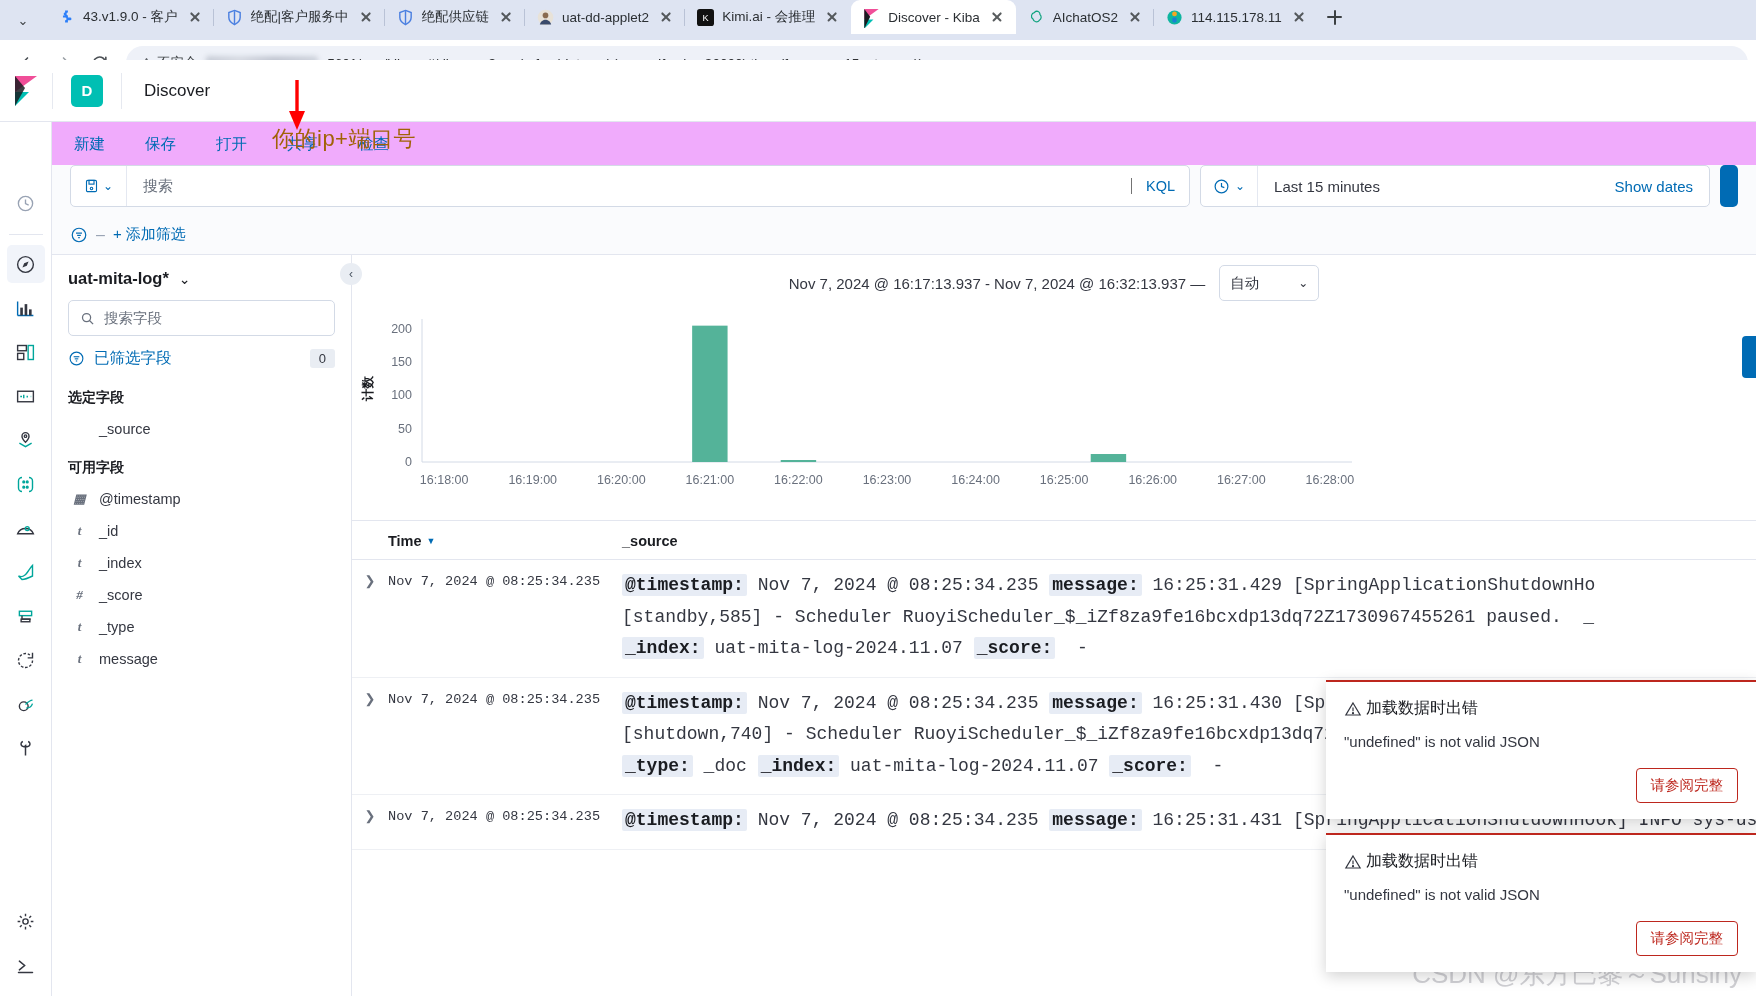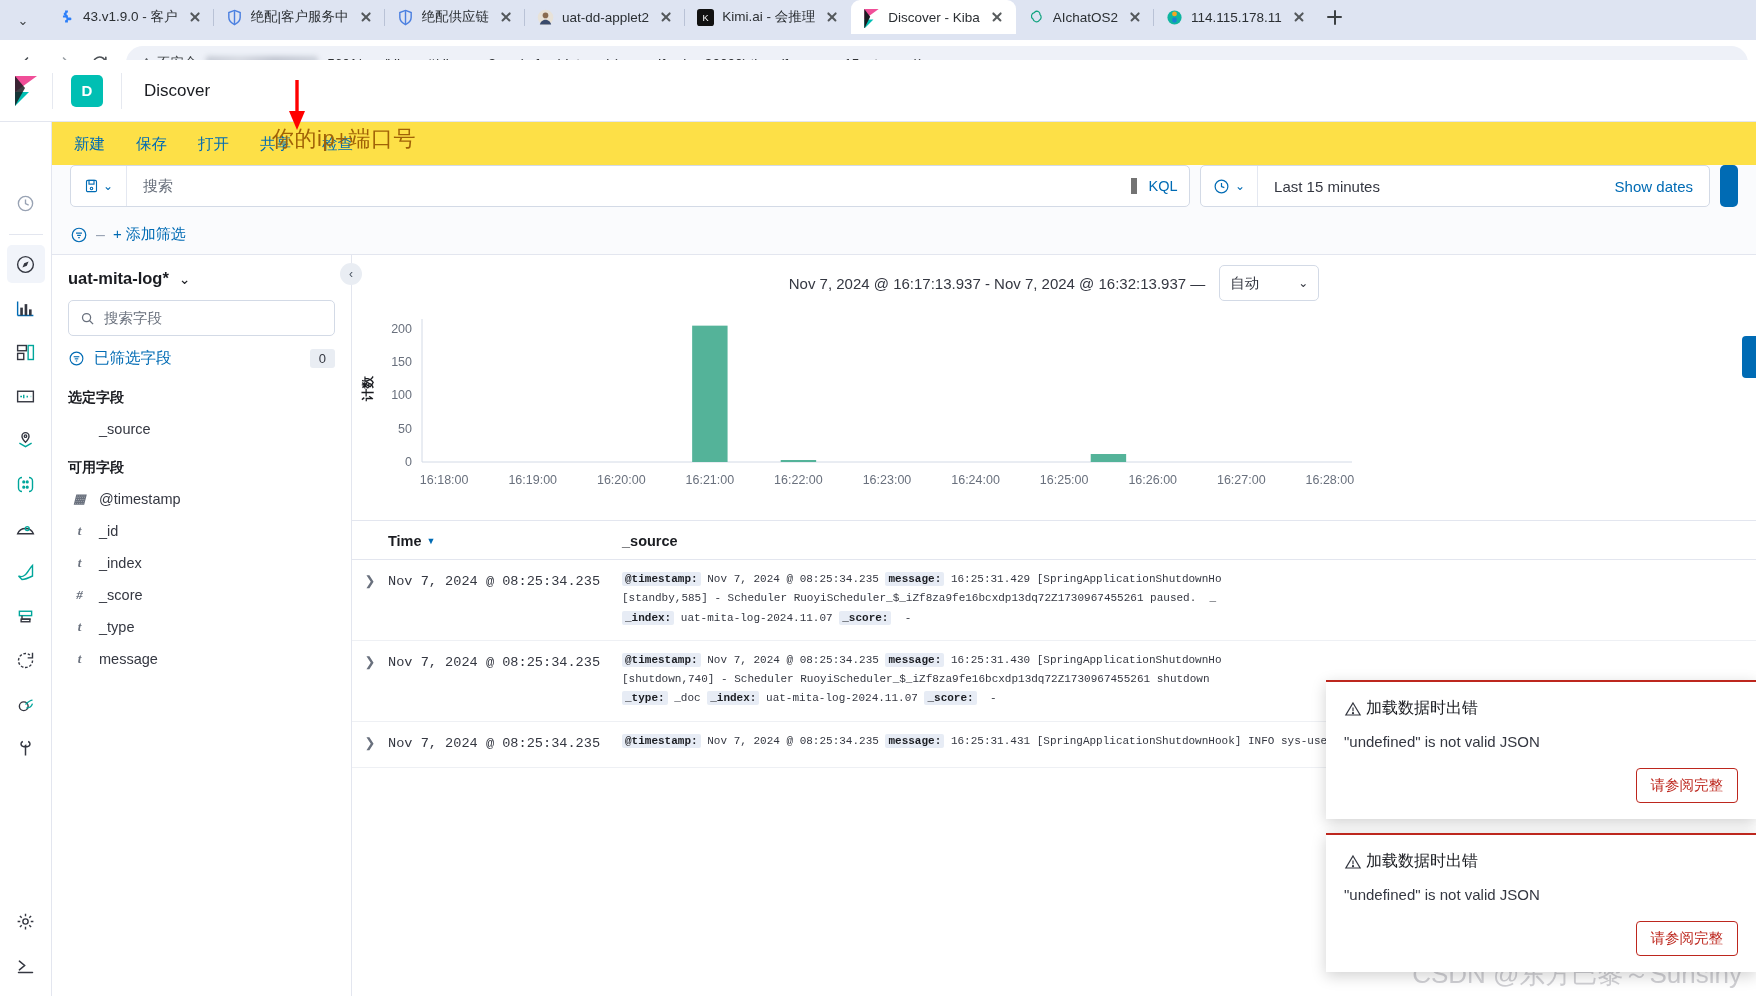--- a/index.html
+++ b/index.html
@@ -133,38 +133,38 @@
   .kb-hsep { width:1px; height:36px; background:#e6e9f0; }
   .kb-appbadge {
     width: 32px; height: 32px; border-radius: 5px; background:#00bfb3; color:#fff;
     display:flex; align-items:center; justify-content:center;
     font-size:15px; font-weight:600; margin: 0 18px;
   }
   .kb-appname { font-size: 17px; color:#1a1c21; }
 
   
   .kb-actions {
-    display:flex; gap: 31px; padding: 12px 22px 10px 22px;
-    font-size: 15.5px; color:#006bb4; background:#fde047;
+    display:flex; gap: 40px; padding: 12px 22px 10px 22px;
+    font-size: 15.5px; color:#006bb4; background:#f0abfc;
   }
   .kb-actions span { cursor:pointer; }
 
   
   .qbar { display:flex; gap: 10px; padding: 0 18px 0 18px; background:#fafbfd;
           padding-bottom: 10px; align-items:stretch; }
   .q-input-wrap {
     flex:1; min-width:0; height: 42px; background:#fff; border:1px solid #d3dae6;
     border-radius: 5px; display:flex; align-items:center; overflow:hidden;
   }
   .q-save-btn { width: 56px; height:100%; display:flex; align-items:center;
                 justify-content:center; gap:4px; border-right:1px solid #e4e8f1;
                 color:#006bb4; flex:none;}
   .q-placeholder { padding-left: 16px; color:#6a717d; font-size:15px; flex:1; }
   .q-kql { width: 58px; display:flex; align-items:center; justify-content:center;
-           color:#006bb4; font-size:14.5px; border-left:6px solid #737373; flex:none; }
+           color:#006bb4; font-size:14.5px; border-left:1px solid #737373; flex:none; }
   .q-time {
     height: 42px; background:#fff; border:1px solid #d3dae6; border-radius:5px;
     display:flex; align-items:center; flex:none; min-width: 510px;
   }
   .q-time-icbtn { display:flex; align-items:center; gap:5px; padding: 0 12px;
                   color:#006bb4; border-right:1px solid #e4e8f1; height:100%; }
   .q-time-val { padding: 0 16px; font-size:15px; color:#343741; flex:1; }
   .q-showdates { padding: 0 16px; color:#006bb4; font-size:15px; }
   .q-update { width: 18px; height:42px; background:#006bb4; border-radius:5px; flex:none;}
 
@@ -227,21 +227,21 @@
   .doctable { flex:1; min-height:0; border-top:1px solid #e3e6ef; overflow:hidden; }
   .dt-head { display:flex; padding: 12px 0 10px 0; border-bottom:1px solid #e3e6ef; }
   .dt-th { font-size:14.5px; font-weight:700; color:#1a1c21; }
   .dt-th.time { width: 262px; padding-left: 36px; flex:none; display:flex; gap:5px; align-items:center;}
   .dt-th.src { padding-left: 8px; }
   .dt-row { display:flex; border-bottom:1px solid #eef0f4; padding: 10px 0 12px; }
   .dt-exp { width:36px; flex:none; color:#69707d; font-size:13px; padding-top:3px; text-align:center;}
   .dt-time { width: 226px; flex:none; font-family:"Liberation Mono", monospace;
              font-size:13.6px; color:#343741; line-height:1.75; }
   .dt-src { flex:1; min-width:0; font-family:"Liberation Mono", monospace;
-            font-size:11px; color:#343741; line-height:1.75;
+            font-size:18px; color:#343741; line-height:1.75;
             white-space: nowrap; overflow:hidden; padding-left: 8px; }
   .k { background:#e7ecf5; border-radius:2px; padding: 1px 3px; font-weight:700; color:#1a1c21;}
 
   
   .toasts { position:absolute; right: 0px; bottom: 10px; width: 430px; z-index: 30;}
   .toast {
     background:#fff; border-top: 2px solid #bd271e;
     box-shadow: 0 4px 14px rgba(0,0,0,.18); padding: 16px 18px 16px 18px;
     margin-bottom: 14px;
   }

